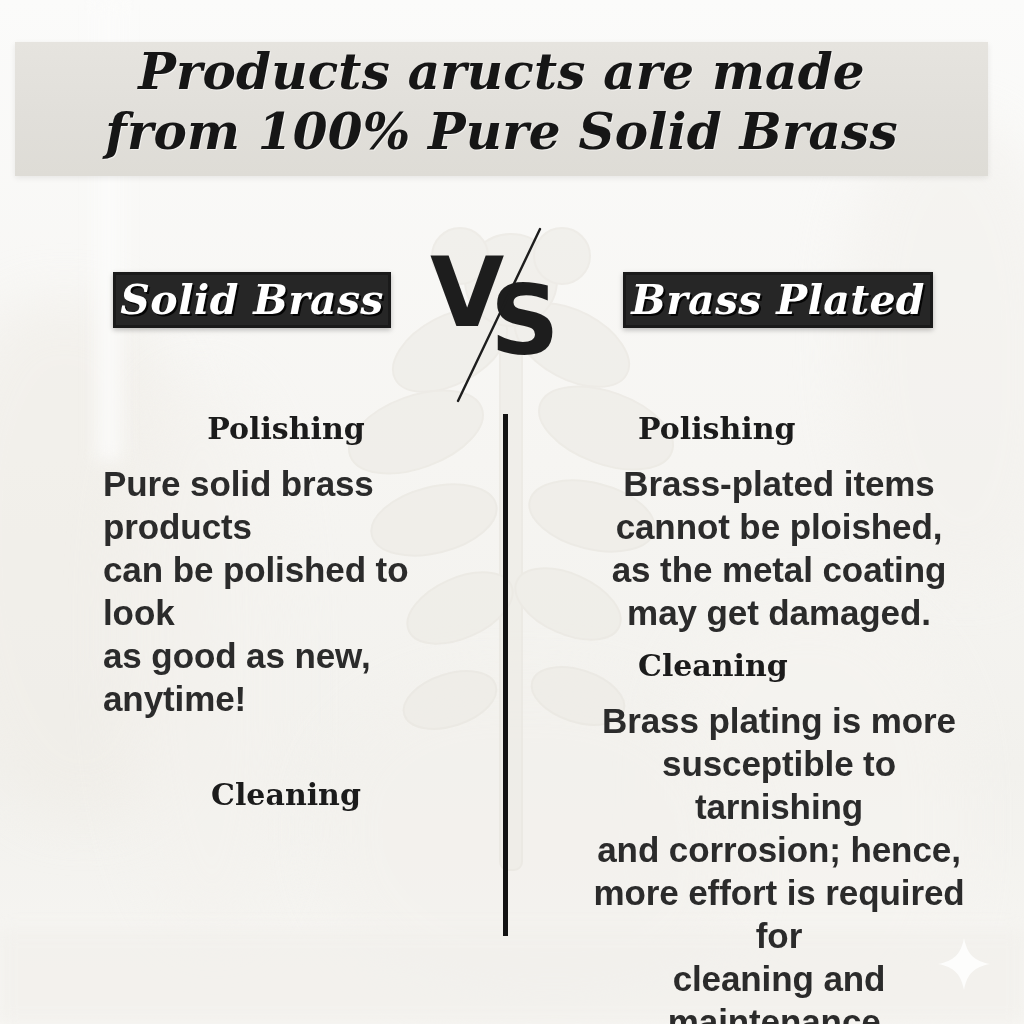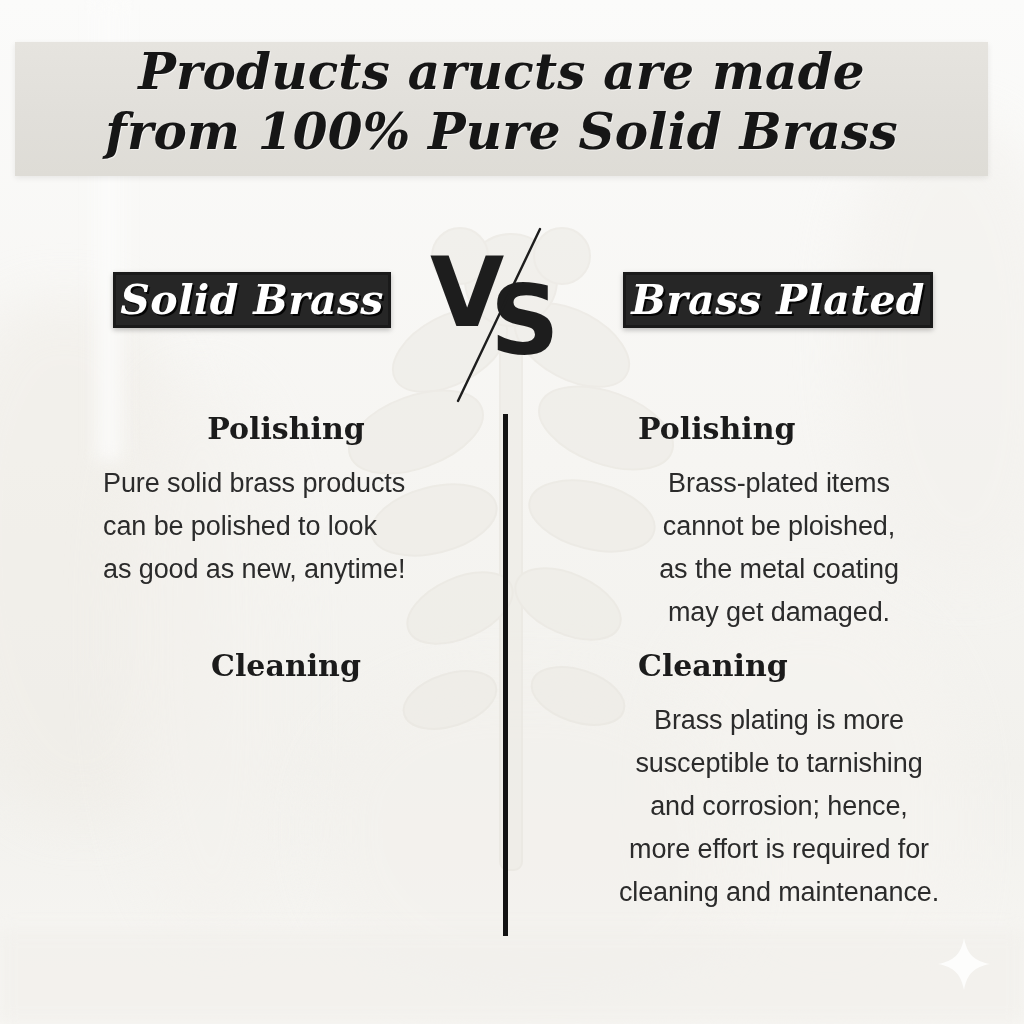--- a/index.html
+++ b/index.html
@@ -172,26 +172,27 @@
     font-size: 30px;
     line-height: 38px;
     color: #1b1b1b;
     margin: 0 0 14px 0;
   }
   .col-left  .sec-head { text-align: center; }
   .col-right .sec-head { text-align: left; padding-left: 78px; }
 
   .sec-body {
     font-family: "Liberation Sans", sans-serif;
-    font-size: 27px;
+    font-size: 35px;
     line-height: 43px;
     color: #2b2b2b;
     margin: 0;
     white-space: pre-line;
     letter-spacing: -.1px;
+    font-weight: bold;
   }
   .col-left .sec-body { text-align: left; padding-left: 17px; }
   .col-right .sec-body { text-align: center; padding-left: 18px; }
 
   .gap-polish-left  { height: 46px; }
   .gap-polish-right { height: 3px; }
 </style>
 </head>
 <body>
 

